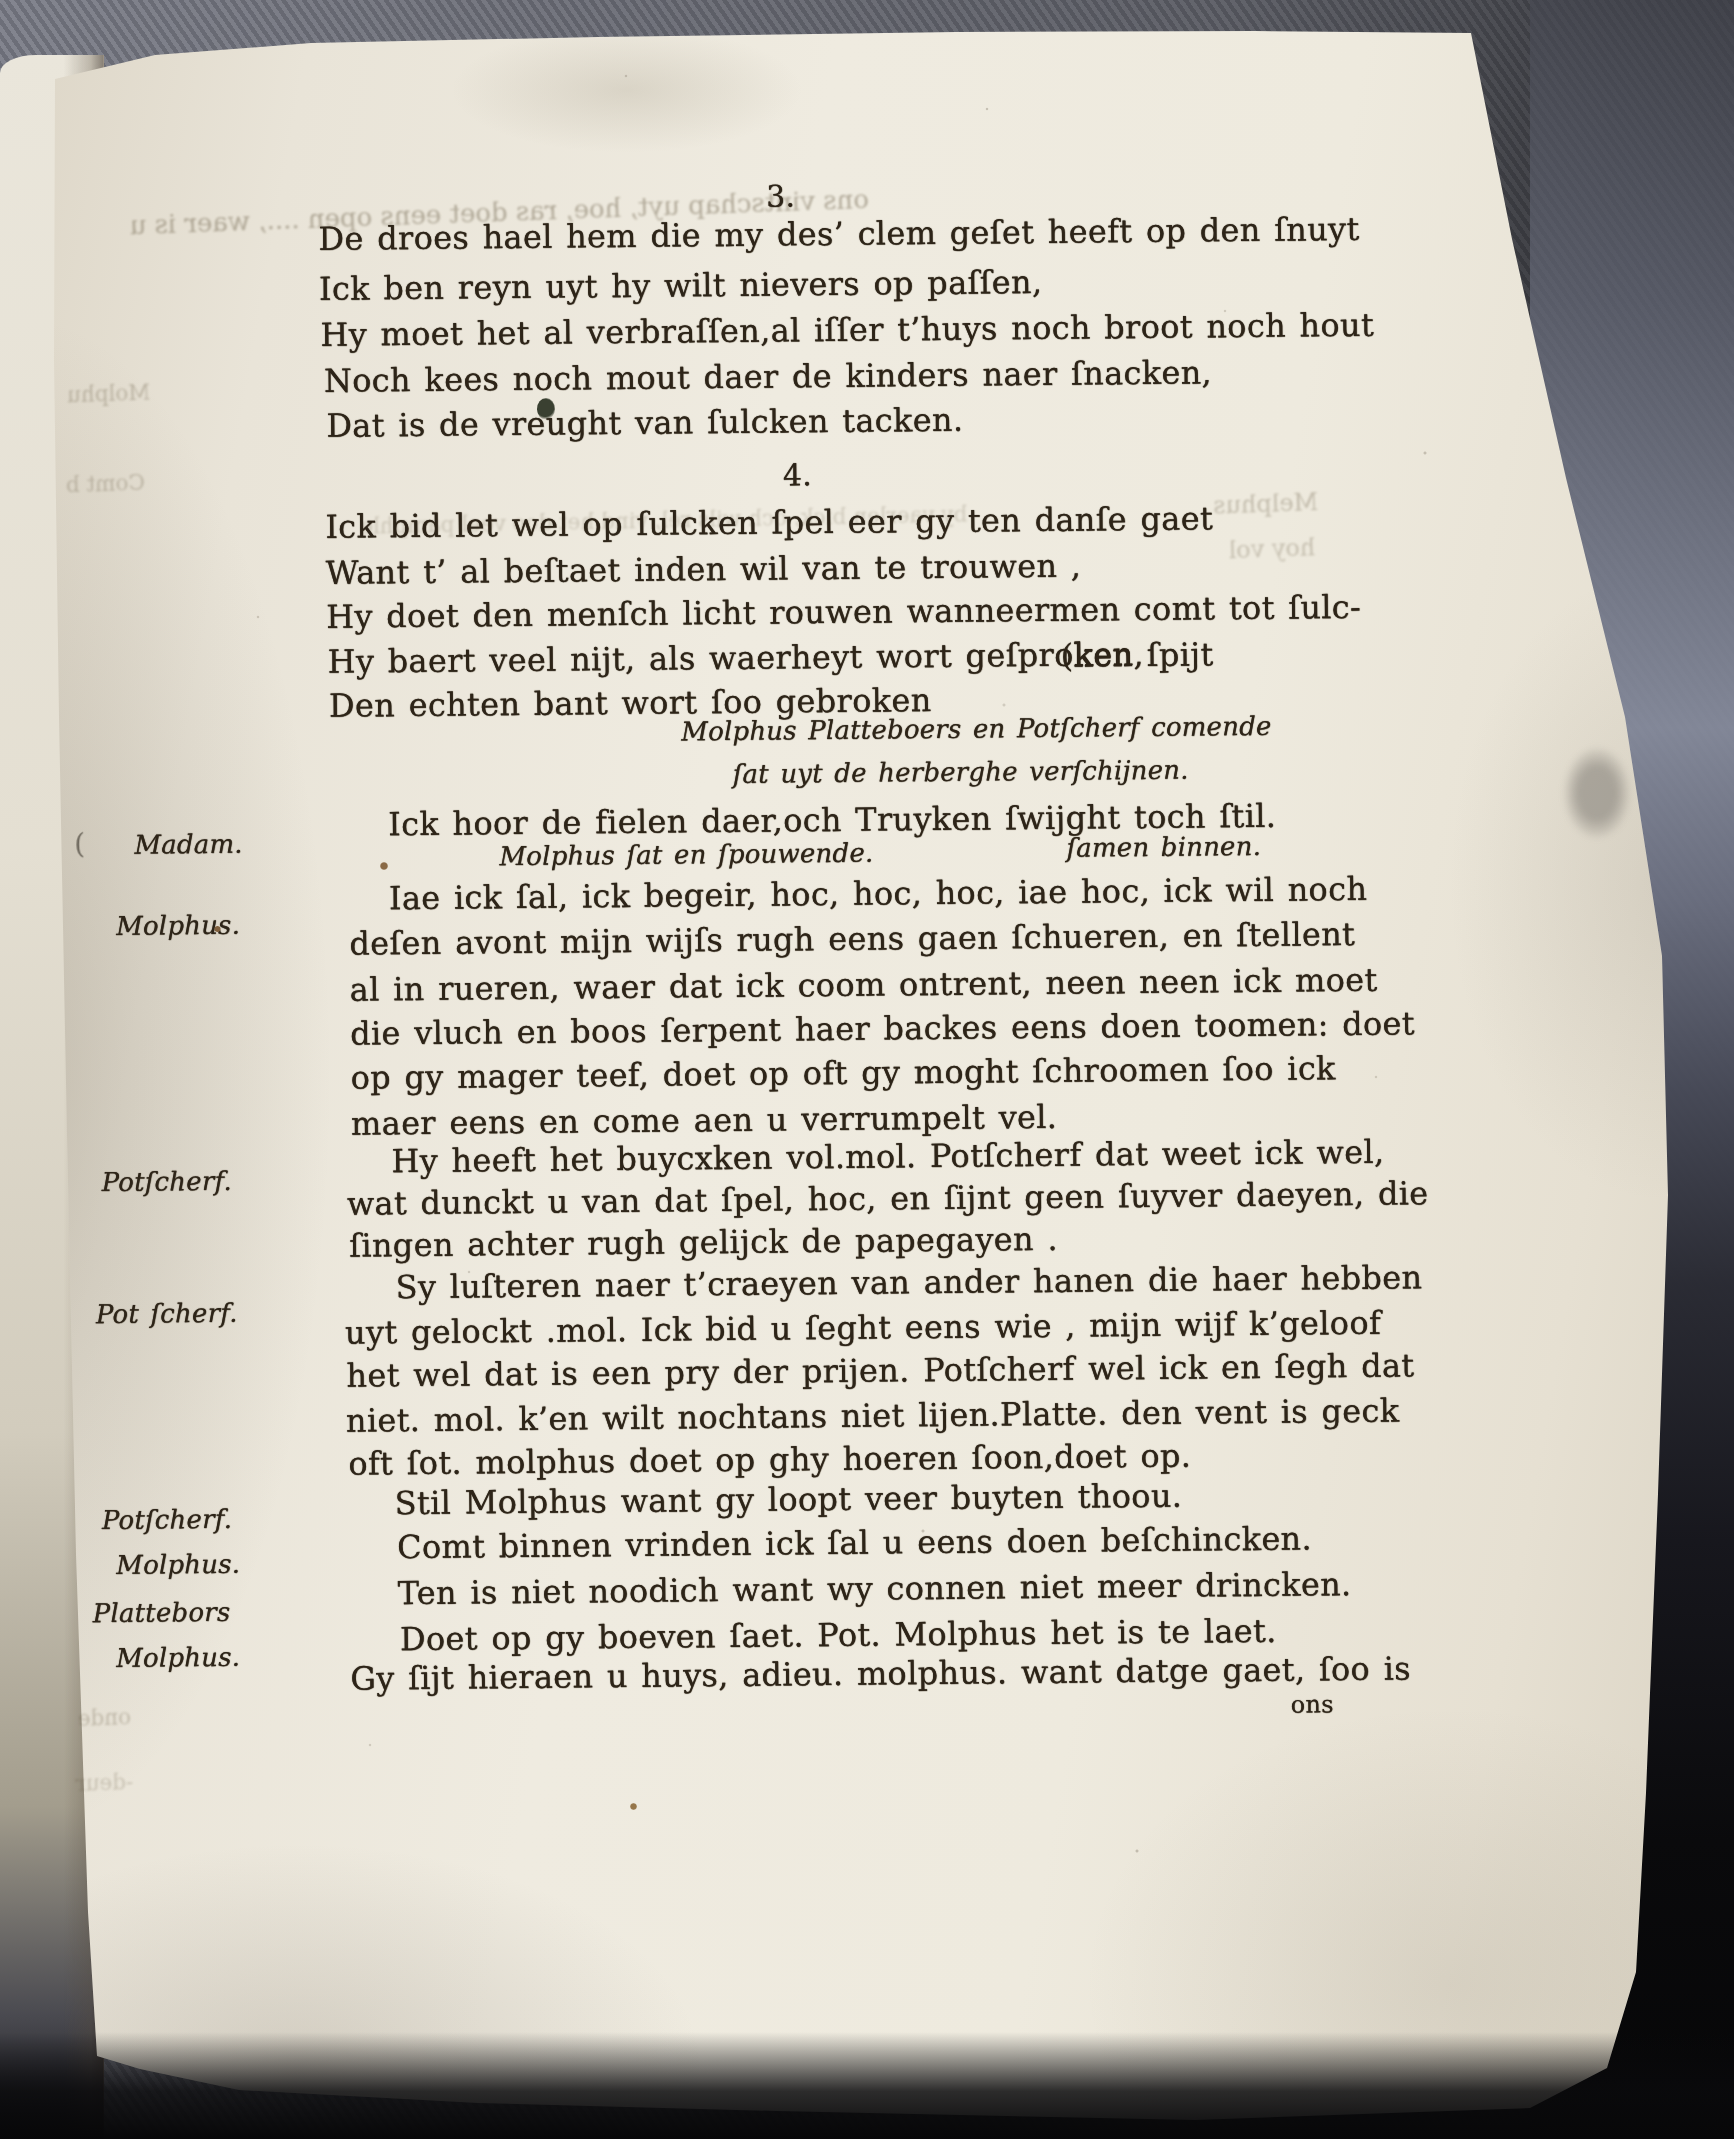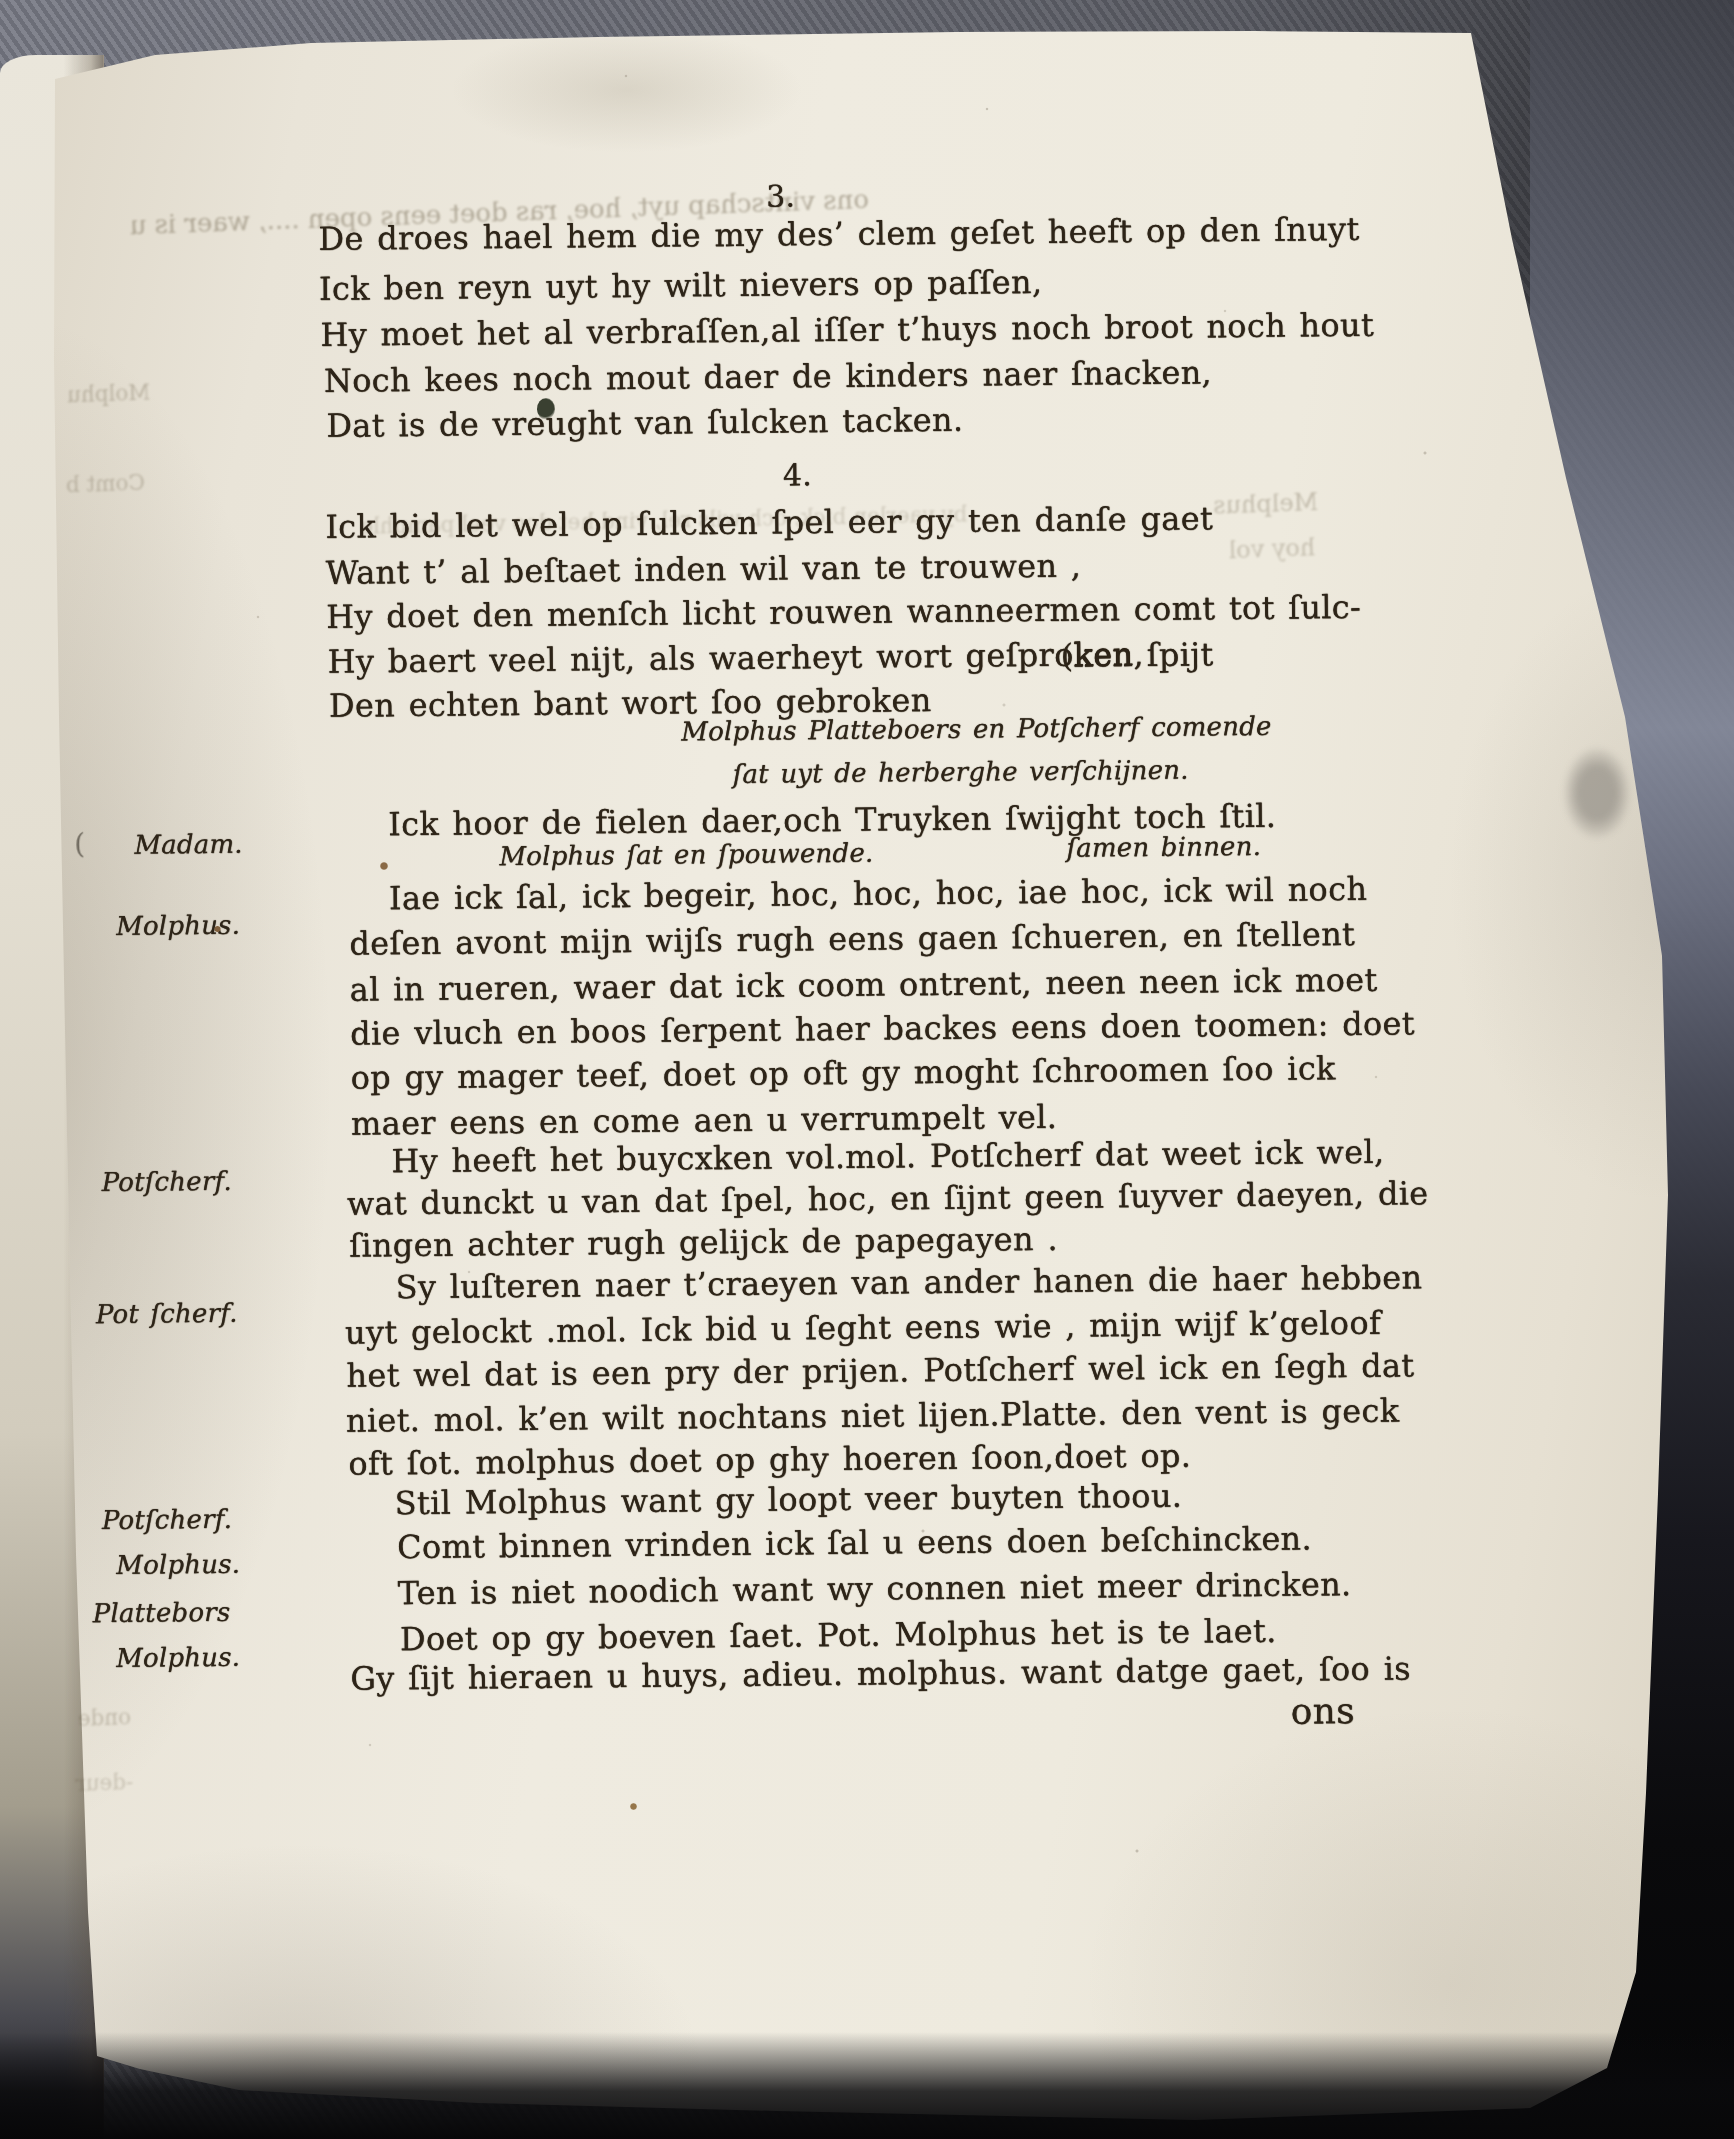--- a/index.html
+++ b/index.html
@@ -70,21 +70,21 @@
     color:#2d2418;
   }
   .l{
     position:absolute;white-space:nowrap;
     font-size:32px;letter-spacing:0.3px;word-spacing:3px;
     text-shadow:0 0 1px rgba(45,35,20,.85), 0.4px 0.5px 0.6px rgba(45,35,20,.3);
   }
   .num{font-size:30px;}
   .sd{font-style:italic;font-size:26px;letter-spacing:0.2px;}
   .sp{font-style:italic;font-size:26px;letter-spacing:0.2px;}
-  .cw{font-size:36px;text-align:right;}
+  .cw{font-size:24px;text-align:right;}
   
   .st{
     position:absolute;white-space:nowrap;
     transform:scaleX(-1) rotate(1.5deg);
     color:rgba(96,84,60,1);opacity:.30;
     filter:blur(1px);
     font-size:23px;
   }
   .st-dark{
     position:absolute;white-space:nowrap;

